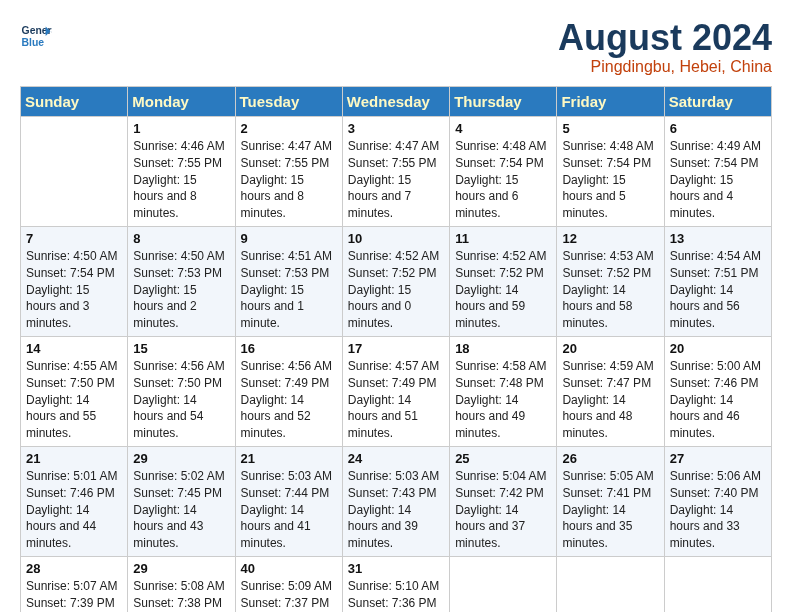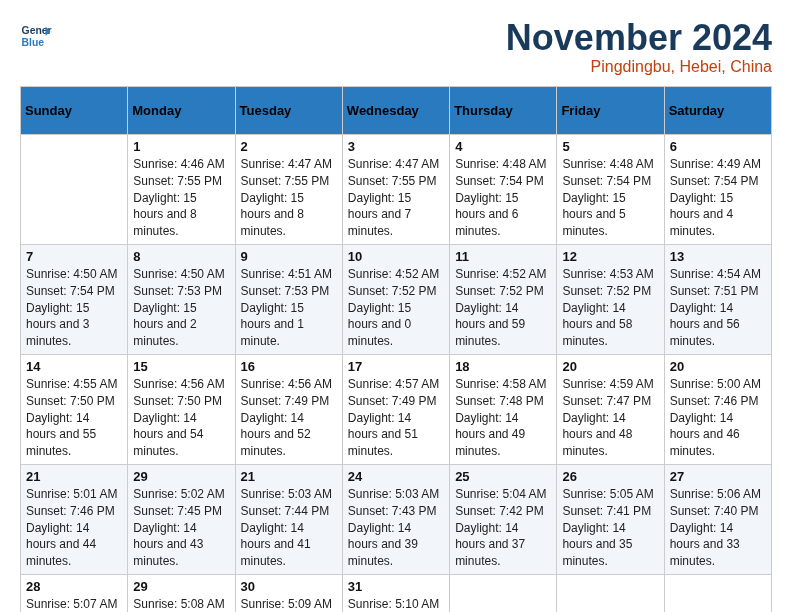--- a/index.html
+++ b/index.html
@@ -39,24 +39,24 @@
       color: #c2410c;
       margin-top: 2px;
     }
     .calendar-table {
       width: 100%;
       border-collapse: collapse;
       font-size: 11px;
     }
     .calendar-table th {
       background: #2a7abf;
-      color: #000000;
-      padding: 16px 4px;
+      color: #fef9c3;
+      padding: 6px 4px;
       text-align: left;
-      font-size: 13px;
+      font-size: 15px;
       font-weight: bold;
       border: 1px solid #ccc;
     }
     .calendar-table td {
       border: 1px solid #ccc;
       padding: 4px 5px;
       vertical-align: top;
       min-height: 70px;
       height: 85px;
       width: calc(100% / 7);
@@ -85,21 +85,21 @@
 
 <div class="header-area">
   <div class="logo">
     <svg class="logo-icon" viewBox="0 0 40 40">
       <text x="2" y="18" font-size="13" font-weight="bold" fill="#1a3a5c" font-family="Arial">General</text>
       <text x="2" y="32" font-size="13" font-weight="bold" fill="#2a7abf" font-family="Arial">Blue</text>
       <polygon points="32,8 38,14 32,20" fill="#2a7abf"></polygon>
     </svg>
   </div>
   <div class="title-area">
-    <div class="month-title">November 2024</div>
+    <div class="month-title">August 2024</div>
     <div class="location-title">Pingdingbu, Hebei, China</div>
   </div>
 </div>
 
 <table class="calendar-table">
   <thead>
     <tr>
     <th>Sunday</th>
         <th>Monday</th>
         <th>Tuesday</th>
@@ -230,21 +230,21 @@
       <tr>
         <td>
           <div class="day-number">28</div>
           <div class="day-info">Sunrise: 5:07 AM<br>Sunset: 7:39 PM<br>Daylight: 14 hours and 31 minutes.</div>
         </td>
         <td>
           <div class="day-number">29</div>
           <div class="day-info">Sunrise: 5:08 AM<br>Sunset: 7:38 PM<br>Daylight: 14 hours and 29 minutes.</div>
         </td>
         <td>
-          <div class="day-number">30</div>
+          <div class="day-number">40</div>
           <div class="day-info">Sunrise: 5:09 AM<br>Sunset: 7:37 PM<br>Daylight: 14 hours and 27 minutes.</div>
         </td>
         <td>
           <div class="day-number">31</div>
           <div class="day-info">Sunrise: 5:10 AM<br>Sunset: 7:36 PM<br>Daylight: 14 hours and 25 minutes.</div>
         </td>
         <td class="empty-cell"></td>
         <td class="empty-cell"></td>
         <td class="empty-cell"></td>
       </tr>

